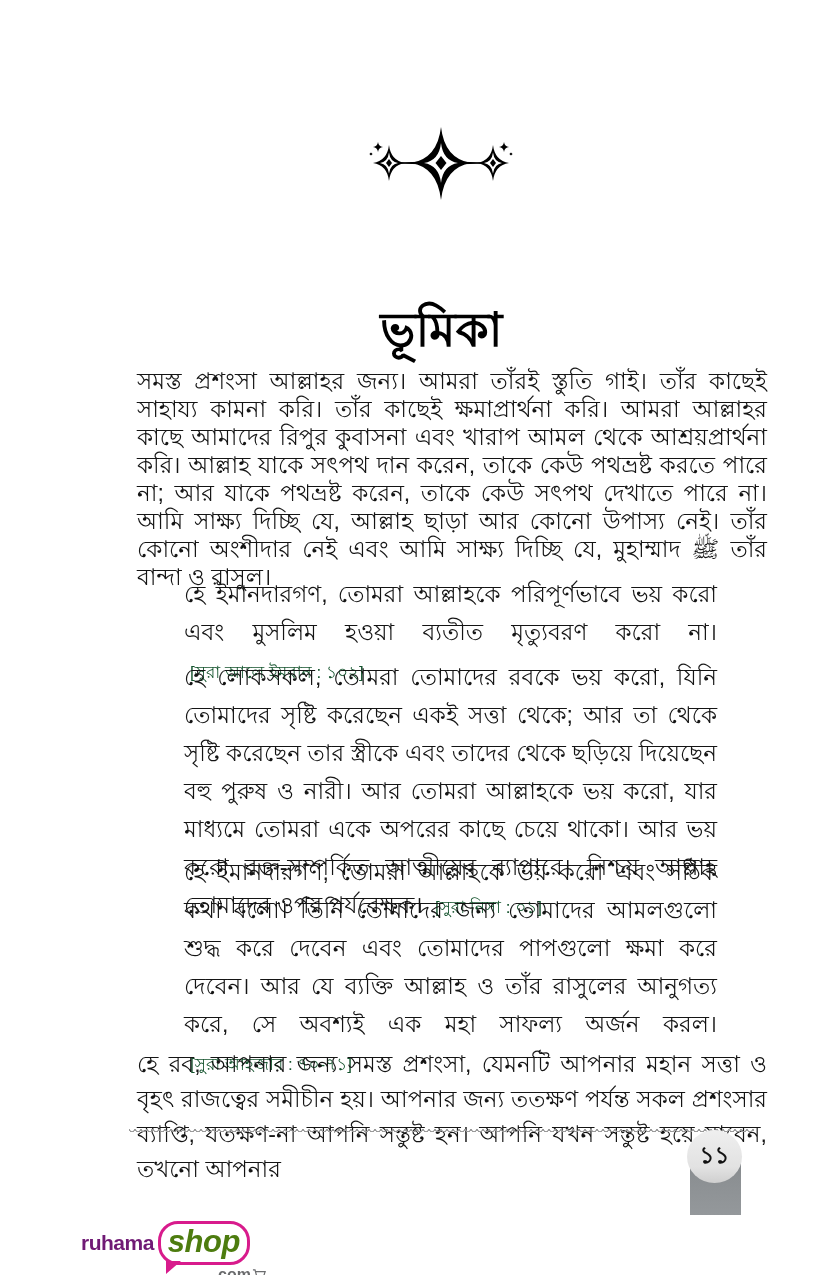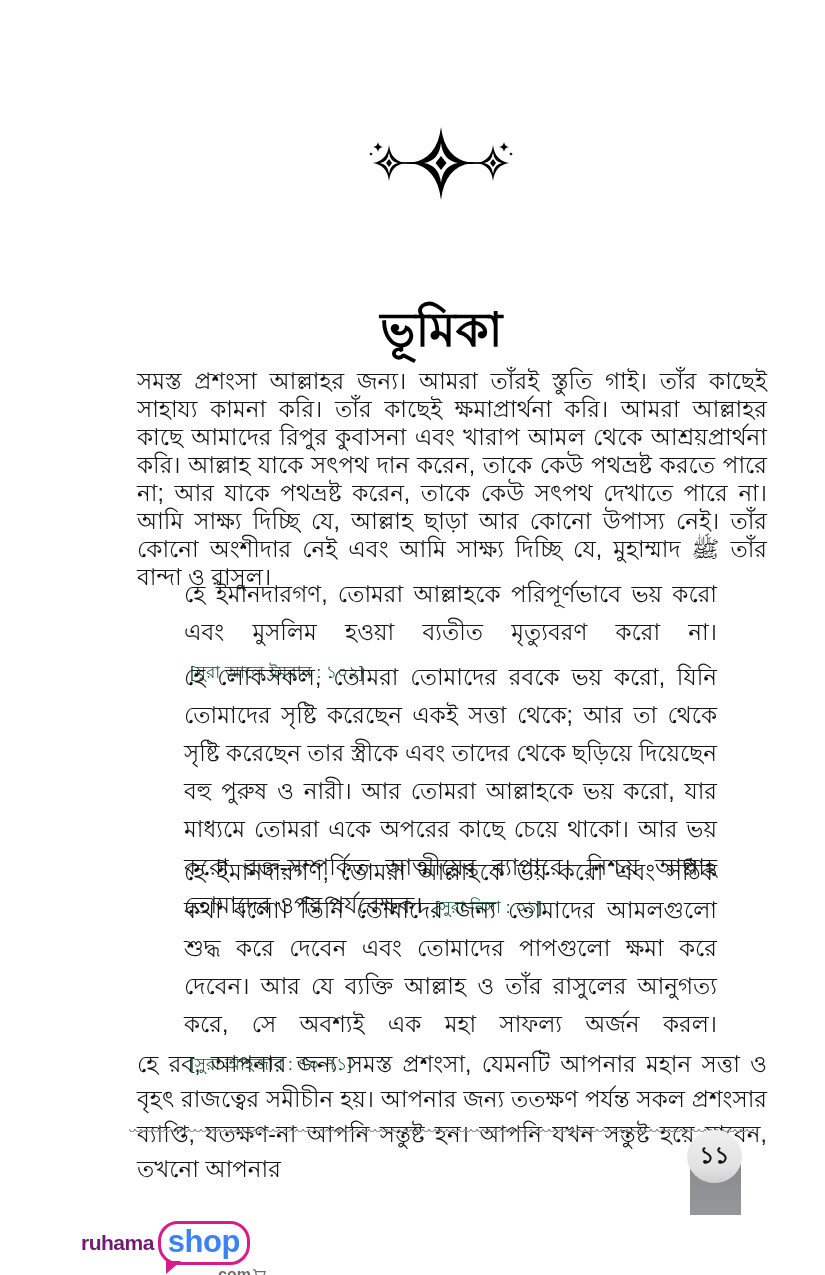--- a/index.html
+++ b/index.html
@@ -73,22 +73,23 @@
     position:absolute;left:52px;top:1208px;width:190px;
   }
   .logo-row{display:flex;align-items:center;}
   .logo-primary{
     font-size:21px;font-weight:700;color:#701a75;letter-spacing:-0.5px;
   }
   .logo-bubble{
     position:relative;margin-left:4px;
     border:3px solid #d81b8c;border-radius:20px;
     padding:0px 7px 2px 7px;
-    font-size:31px;font-weight:700;color:#3b82f6;letter-spacing:-0.5px;
+    font-size:31px;font-weight:700;color:#4d7c0f;letter-spacing:-0.5px;
     background:#fff;
+    font-style:italic;
   }
   .logo-bubble::after{
     content:"";position:absolute;left:5px;bottom:-12px;
     width:0;height:0;
     border-top:13px solid #d81b8c;
     border-right:15px solid transparent;
   }
   .logo-com-row{
     display:flex;justify-content:flex-end;align-items:center;
     gap:1px;margin-top:1px;padding-right:4px;

